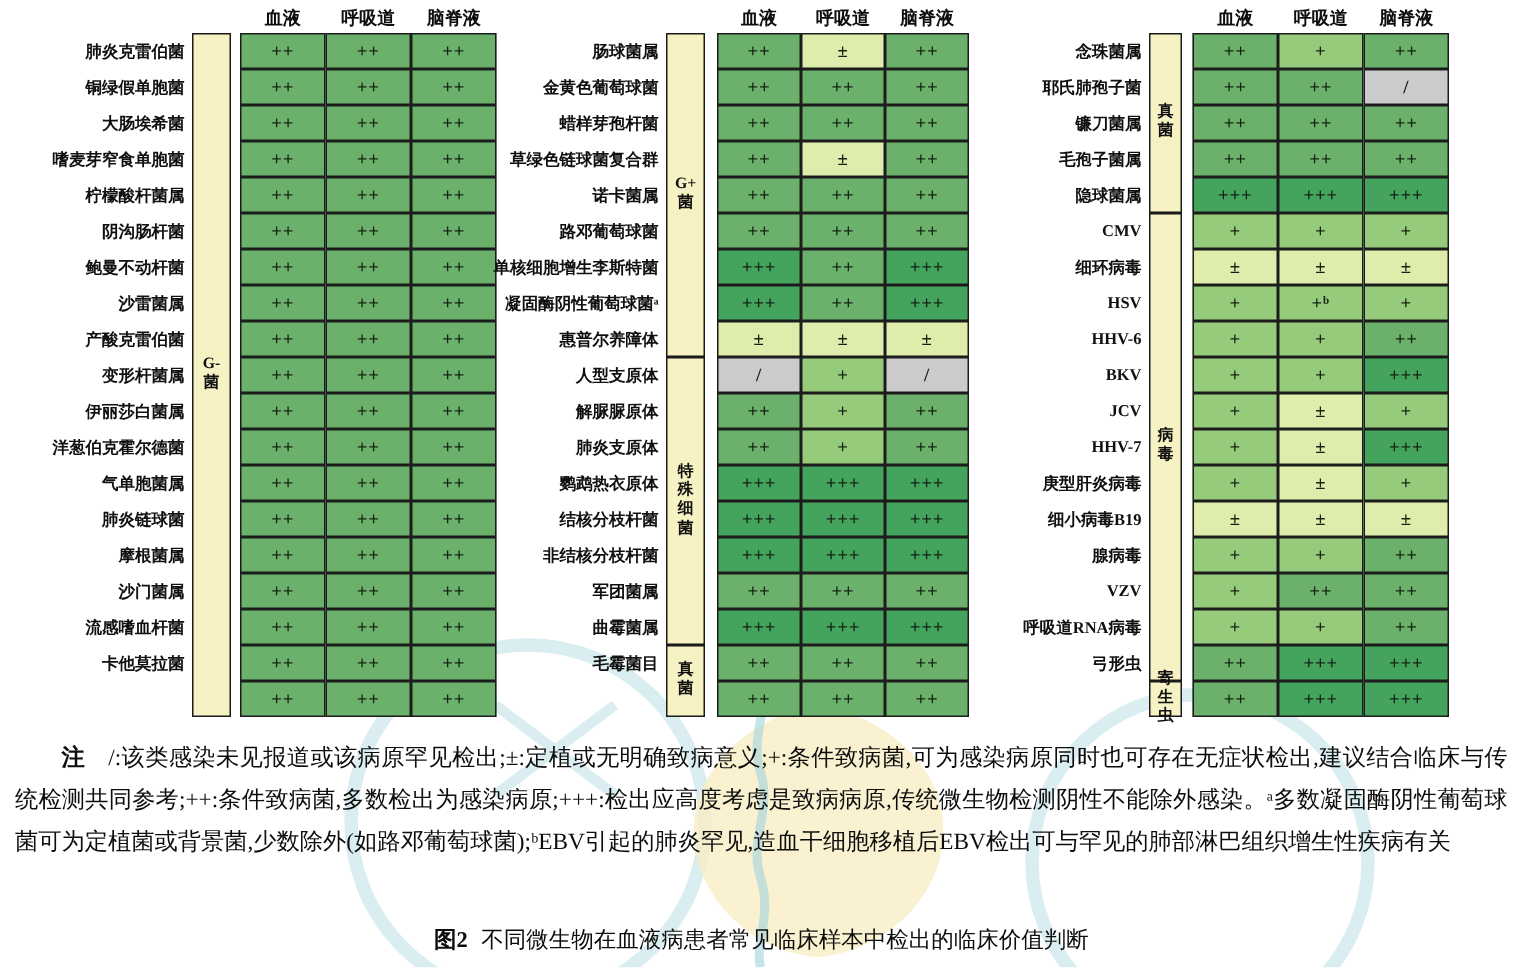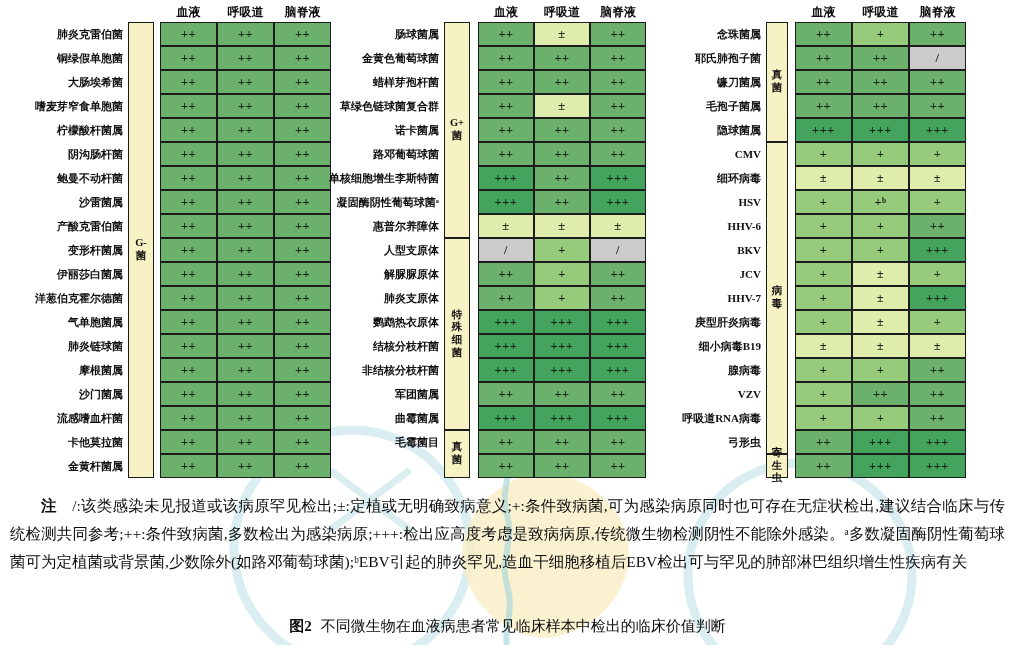--- a/index.html
+++ b/index.html
@@ -72,21 +72,20 @@
           <div class="rlabel">产酸克雷伯菌</div>
           <div class="rlabel">变形杆菌属</div>
           <div class="rlabel">伊丽莎白菌属</div>
           <div class="rlabel">洋葱伯克霍尔德菌</div>
           <div class="rlabel">气单胞菌属</div>
           <div class="rlabel">肺炎链球菌</div>
           <div class="rlabel">摩根菌属</div>
           <div class="rlabel">沙门菌属</div>
           <div class="rlabel">流感嗜血杆菌</div>
           <div class="rlabel">卡他莫拉菌</div>
-          <div class="rlabel">金黄杆菌属</div>
         </div>
       <div class="barwrap">
           <div class="gseg" style="top: 0px; height: 456px;">
             <div class="gtext">G-
 菌</div>
           </div>
         </div>
       <div class="gap"></div>
       <div class="cells">
           <div class="cell" style="background: rgb(107, 177, 107);">++</div>

